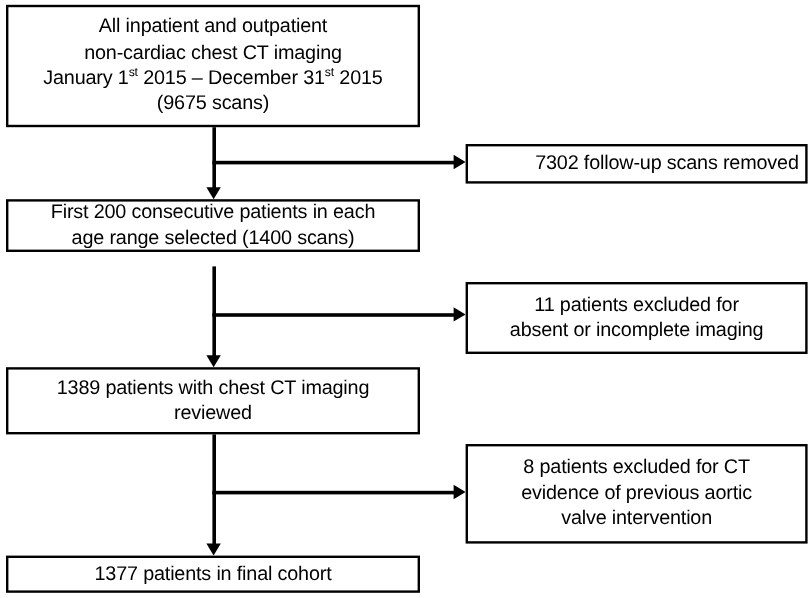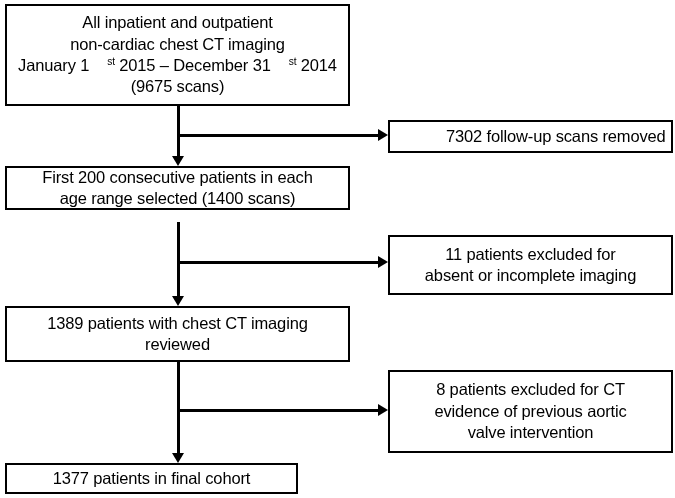--- a/index.html
+++ b/index.html
@@ -44,21 +44,20 @@
     padding-left: 9px;
   }
   .node .line {
     display: block;
     white-space: nowrap;
   }
   sup {
     font-size: 0.62em;
     vertical-align: super;
     line-height: 0;
-    margin-left: 18px;
   }
 
   
   .vline {
     position: absolute;
     width: 3px;
     background: #000000;
   }
   .hline {
     position: absolute;
@@ -85,21 +84,21 @@
 </style>
 </head>
 <body>
 
 <div id="flowchart-root">
 
   <div class="node" style="left:5px; top:4px; width:345px; height:102px;">
     <span class="txt">
       <span class="line">All inpatient and outpatient</span>
       <span class="line">non-cardiac chest CT imaging</span>
-      <span class="line"><span>January 1</span><sup>st</sup><span> 2015 – December 31</span><sup>st</sup><span> 2014</span></span>
+      <span class="line"><span>January 1</span><sup>st</sup><span> 2015 – December 31</span><sup>st</sup><span> 2015</span></span>
       <span class="line">(9675 scans)</span>
     </span>
   </div>
 
   <div class="vline" style="left:177px; top:106px; height:52px;"></div>
   <div class="arrow-down" style="left:172px; top:156px;"></div>
 
   <div class="hline" style="left:177px; top:134px; width:203px;"></div>
   <div class="arrow-right" style="left:378px; top:129px;"></div>
 
@@ -143,19 +142,19 @@
   <div class="arrow-right" style="left:378px; top:404px;"></div>
 
   <div class="node" style="left:388px; top:370px; width:285px; height:83px;">
     <span class="txt">
       <span class="line">8 patients excluded for CT</span>
       <span class="line">evidence of previous aortic</span>
       <span class="line">valve intervention</span>
     </span>
   </div>
 
-  <div class="node" style="left:5px; top:463px; width:293px; height:31px;">
+  <div class="node" style="left:5px; top:463px; width:345px; height:31px;">
     <span class="txt">
       <span class="line">1377 patients in final cohort</span>
     </span>
   </div>
 
 </div>
 
 </body></html>

